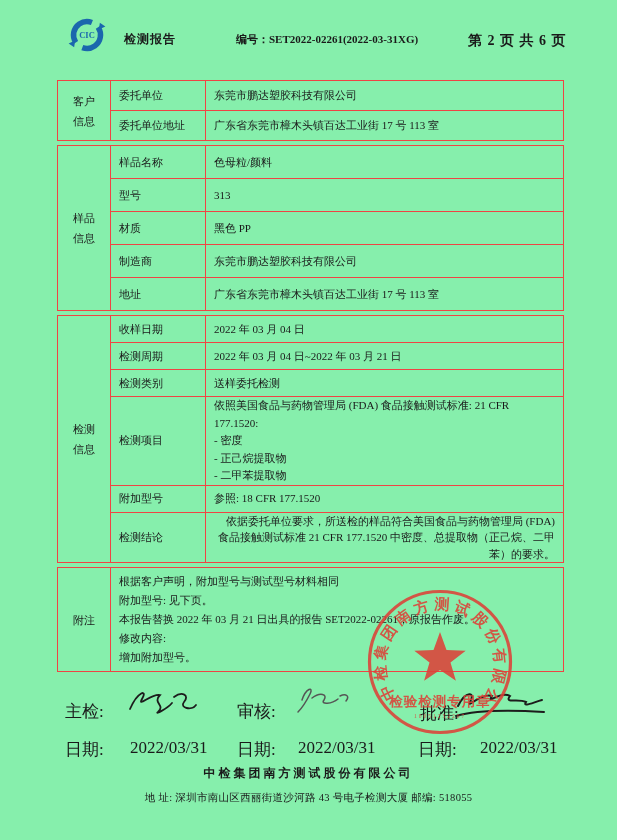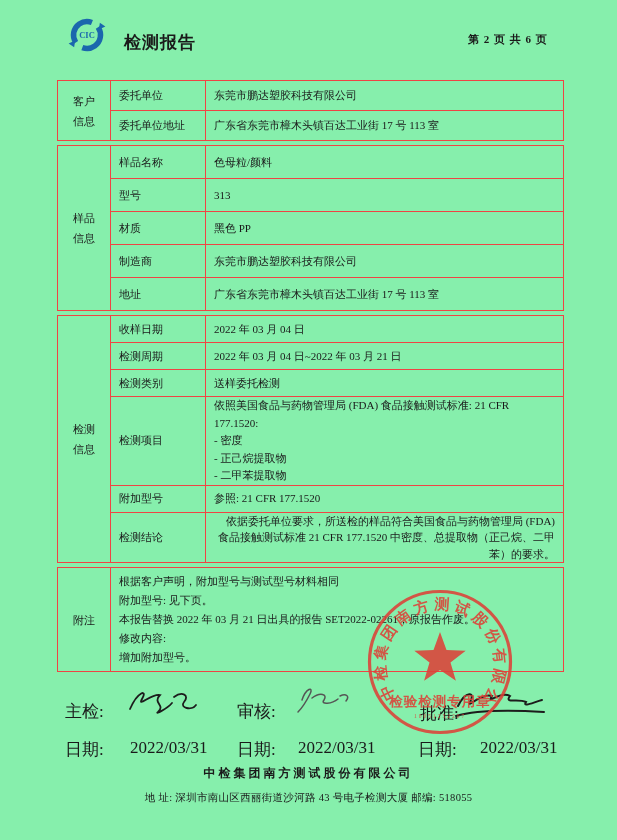--- a/index.html
+++ b/index.html
@@ -4,23 +4,23 @@
 <style>
   html,body{margin:0;padding:0;background:#e8e8e8;}
   .page{
     position:relative;width:617px;height:840px;background:#86efac;
     margin:0 auto;overflow:hidden;
     font-family:"Liberation Serif","DejaVu Serif",serif;
     color:#1a1a1a;
   }
   
   .logo{position:absolute;left:67px;top:15px;width:40px;height:40px;}
-  .hdr-title{position:absolute;left:124px;top:31px;font-size:17px;font-weight:bold;letter-spacing:1px;}
+  .hdr-title{position:absolute;left:124px;top:31px;font-size:12px;font-weight:bold;letter-spacing:1px;}
   .hdr-no{position:absolute;left:236px;top:32px;font-size:11px;font-weight:bold;}
-  .hdr-page{position:absolute;left:468px;top:32px;font-size:11px;font-weight:bold;letter-spacing:1px;}
+  .hdr-page{position:absolute;left:468px;top:32px;font-size:14px;font-weight:bold;letter-spacing:1px;}
   
   .content{position:absolute;left:57px;top:80px;width:506px;}
   table.tbl{border-collapse:collapse;width:506px;table-layout:fixed;margin:0 0 4px 0;font-size:11px;}
   table.tbl td{border:1px solid #ef4444;padding:0 8px;vertical-align:middle;overflow:hidden;}
   td.sec{ text-align:center;padding:0 4px;line-height:20px;}
   td.lab{width:79px;}
   td.val{width:342px;}
   .r29 td{height:29px;} .r32 td{height:32px;} .r26 td{height:26px;}
   td.multi{padding:4px 8px;line-height:17.5px;vertical-align:top;}
   td.concl{padding:4px 8px;line-height:16.5px;text-align:right;}
@@ -41,20 +41,21 @@
 
 <div class="page">
 
   <svg class="logo" viewBox="0 0 40 40">
     <circle cx="20" cy="20" r="13.5" fill="none" stroke="#1b67ad" stroke-width="5.5" stroke-dasharray="34 8.4" transform="rotate(-35 20 20)"></circle>
     <polygon points="31,6 37,9 31,13" fill="#1b67ad" transform="rotate(8 20 20)"></polygon>
     <polygon points="9,34 3,31 9,27" fill="#1b67ad" transform="rotate(8 20 20)"></polygon>
     <text x="20" y="23.3" text-anchor="middle" font-size="8.5" font-weight="bold" fill="#1b67ad" font-family="Liberation Serif, DejaVu Serif, serif">CIC</text>
   </svg>
   <div class="hdr-title">检测报告</div>
+  <div class="hdr-no"><span>编号：</span><span>SET2022-02261(2022-03-31XG)</span></div>
   <div class="hdr-page">第 2 页 共 6 页</div>
 
   <div class="content">
 
     <table class="tbl">
       <colgroup>
           <col style="width:53px">
           <col style="width:95px">
           <col style="width:358px">
         </colgroup>
@@ -135,21 +136,21 @@
         <td class="lab">检测项目</td>
         <td class="val multi">
           <div>依照美国食品与药物管理局 (FDA) 食品接触测试标准: 21 CFR 177.1520:</div>
           <div>- 密度</div>
           <div>- 正己烷提取物</div>
           <div>- 二甲苯提取物</div>
         </td>
       </tr>
       <tr class="r26">
         <td class="lab">附加型号</td>
-        <td class="val">参照: 21 CFR 177.1520</td>
+        <td class="val">参照: 18 CFR 177.1520</td>
       </tr>
       <tr>
         <td class="lab">检测结论</td>
         <td class="val concl">依据委托单位要求，所送检的样品符合美国食品与药物管理局 (FDA) 食品接触测试标准 21 CFR 177.1520 中密度、总提取物（正己烷、二甲苯）的要求。</td>
       </tr>
     </tbody>
       </table>
 
     <table class="tbl">
       <colgroup>

